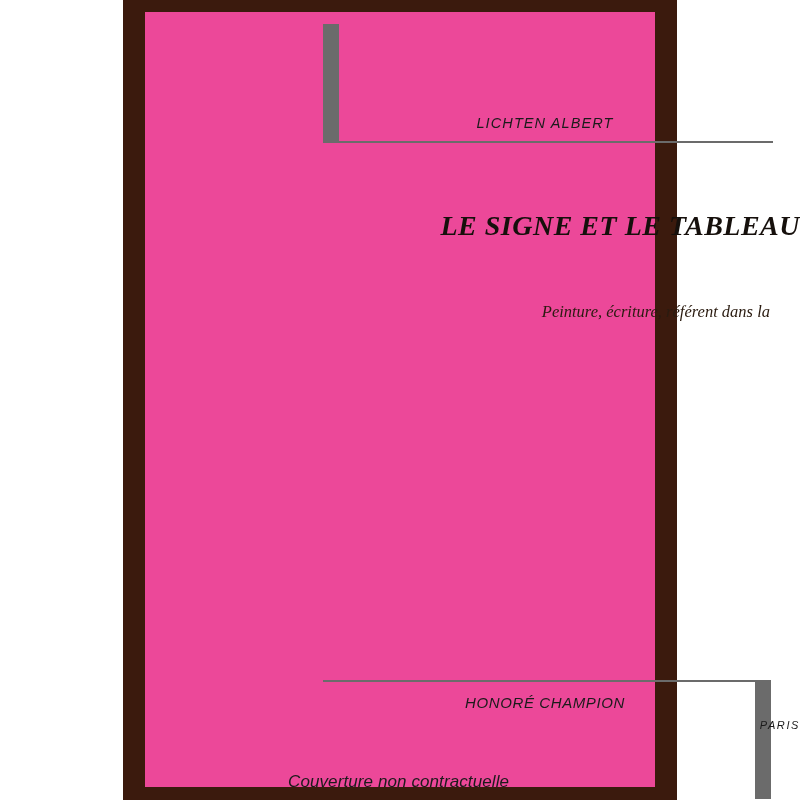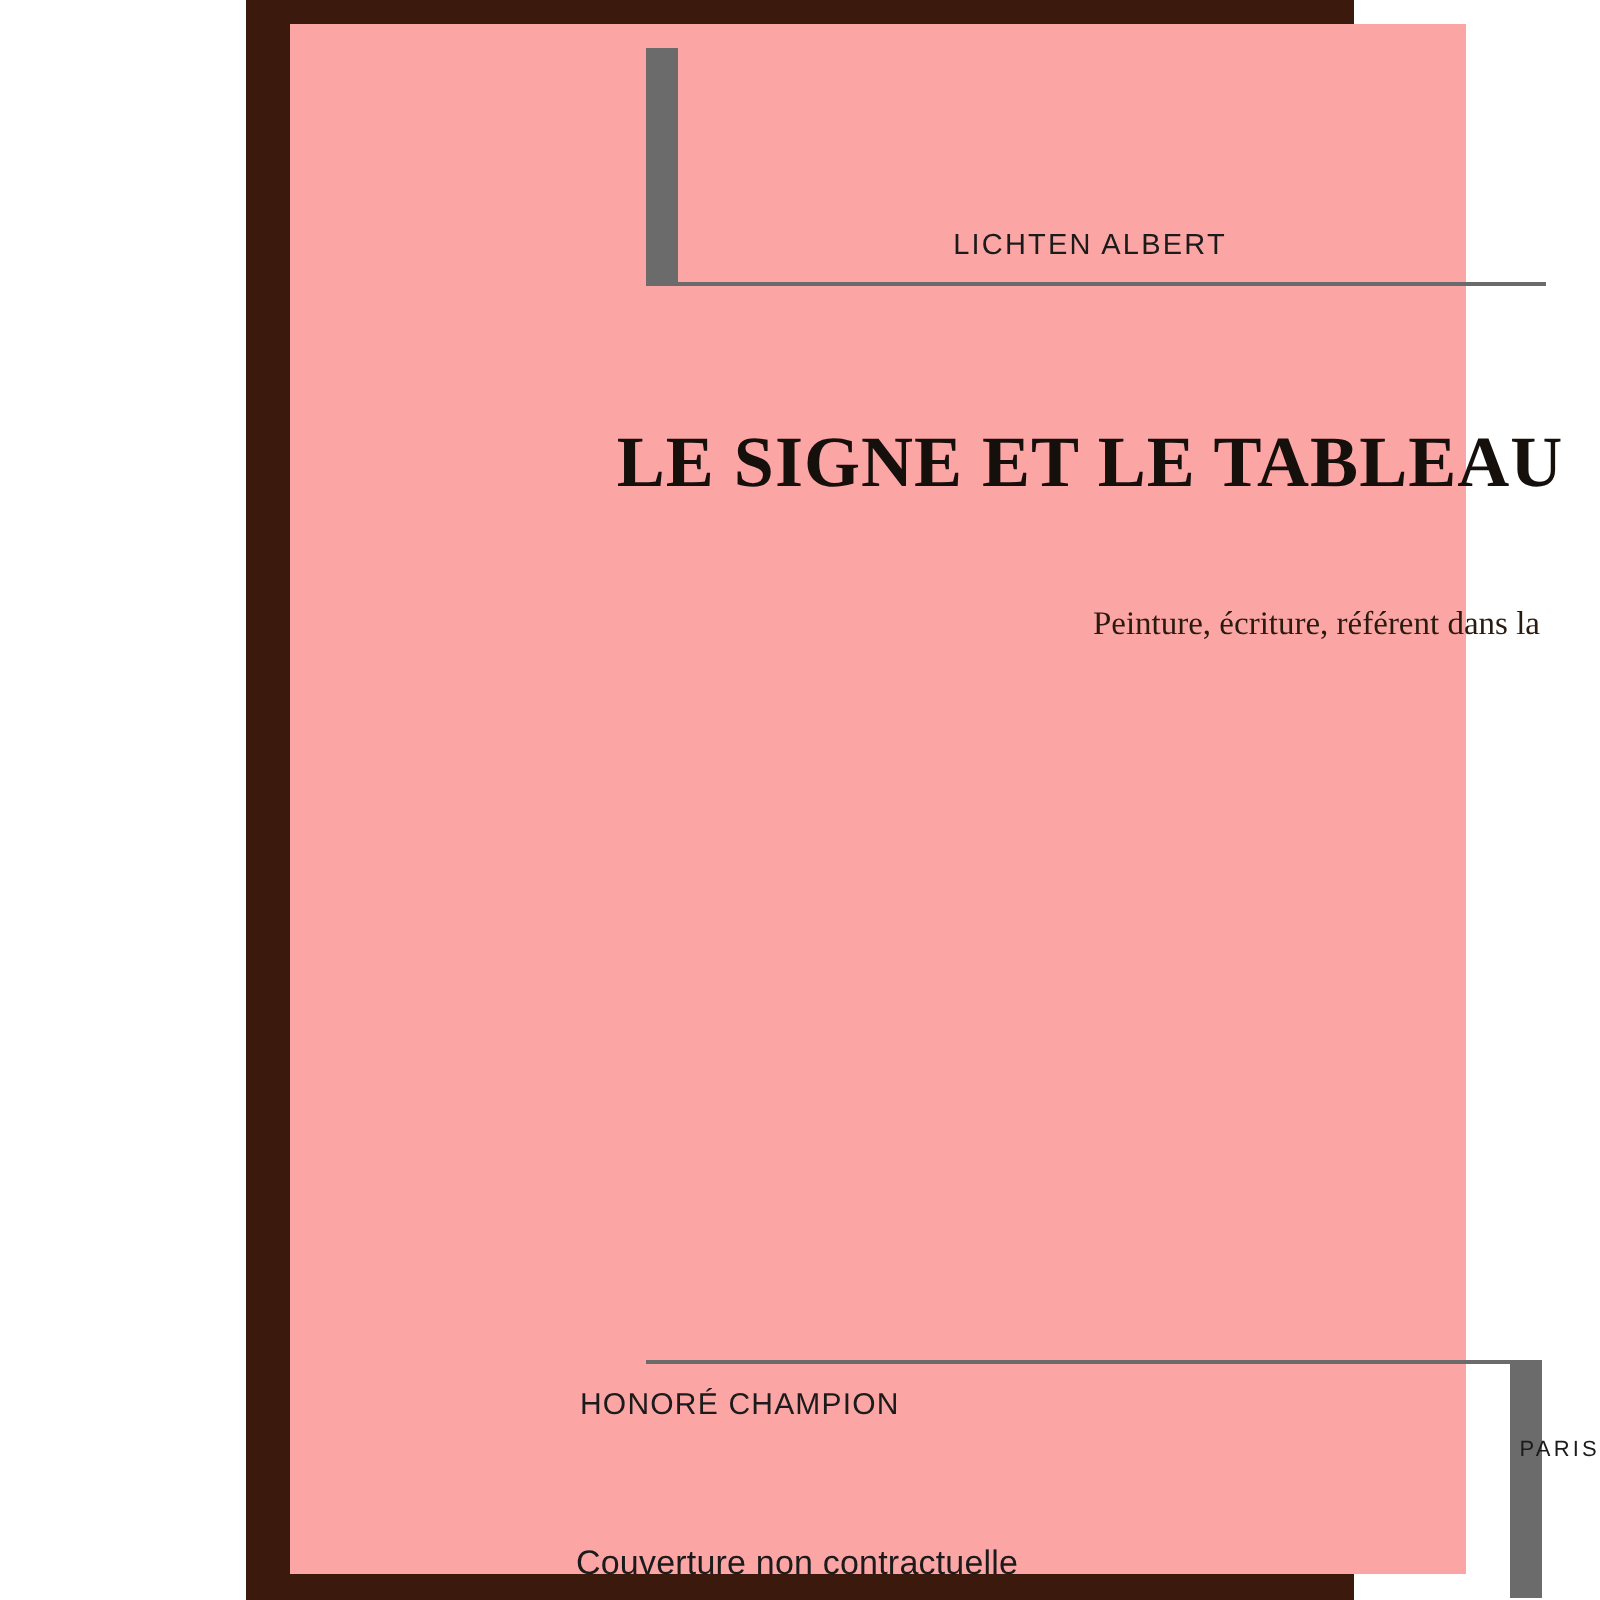--- a/index.html
+++ b/index.html
@@ -26,23 +26,24 @@
     top: 0px;
     width: 554px;
     height: 800px;
     background: #3b1a0d;
   }
   
   .cover-inner {
     position: absolute;
     left: 145px;
     top: 12px;
-    width: 588px;
+    width: 510px;
     height: 775px;
-    background: #fca5a5;
+    background: #ec4899;
+    font-style: italic;
   }
   
   .bar-top {
     position: absolute;
     left: 178px;
     top: 12px;
     width: 16px;
     height: 118px;
     background: #6b6b6b;
   }
@@ -64,24 +65,24 @@
     font-size: 14.5px;
     letter-spacing: 1.1px;
     color: #1b1b1b;
     font-family: "Liberation Sans", sans-serif;
   }
   .title {
     position: absolute;
     left: 145px;
     top: 198px;
     width: 510px;
-    text-align: center;
+    text-align: right;
     font-family: "Liberation Serif", serif;
     font-weight: bold;
-    font-size: 36px;
+    font-size: 28px;
     letter-spacing: 0.5px;
     color: #16100c;
   }
   .subtitle {
     position: absolute;
     left: 175px;
     top: 288px;
     width: 450px;
     text-align: right;
     font-family: "Liberation Serif", serif;
@@ -105,21 +106,21 @@
     top: 668px;
     width: 16px;
     height: 119px;
     background: #6b6b6b;
   }
   .publisher {
     position: absolute;
     left: 145px;
     top: 682px;
     width: 510px;
-    text-align: left;
+    text-align: center;
     font-size: 15px;
     letter-spacing: 0.6px;
     color: #1b1b1b;
   }
   .city {
     position: absolute;
     left: 145px;
     top: 707px;
     width: 510px;
     text-align: right;

